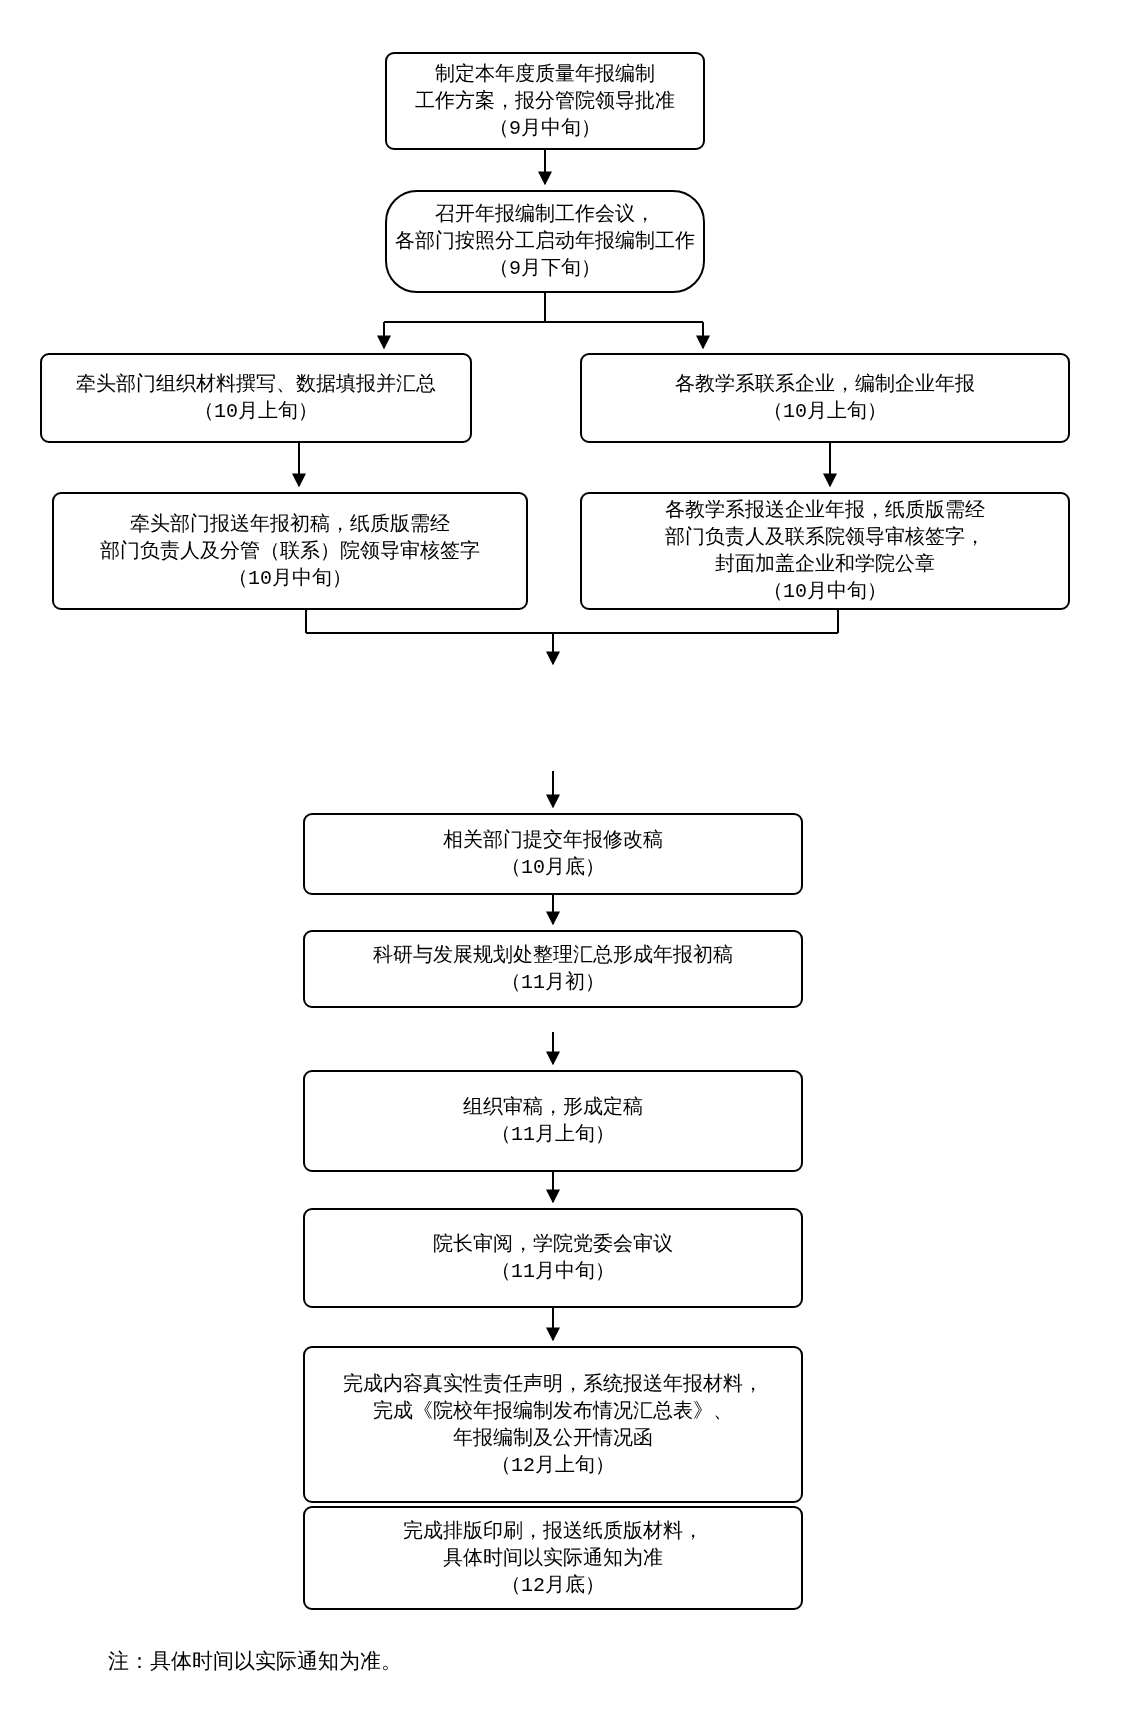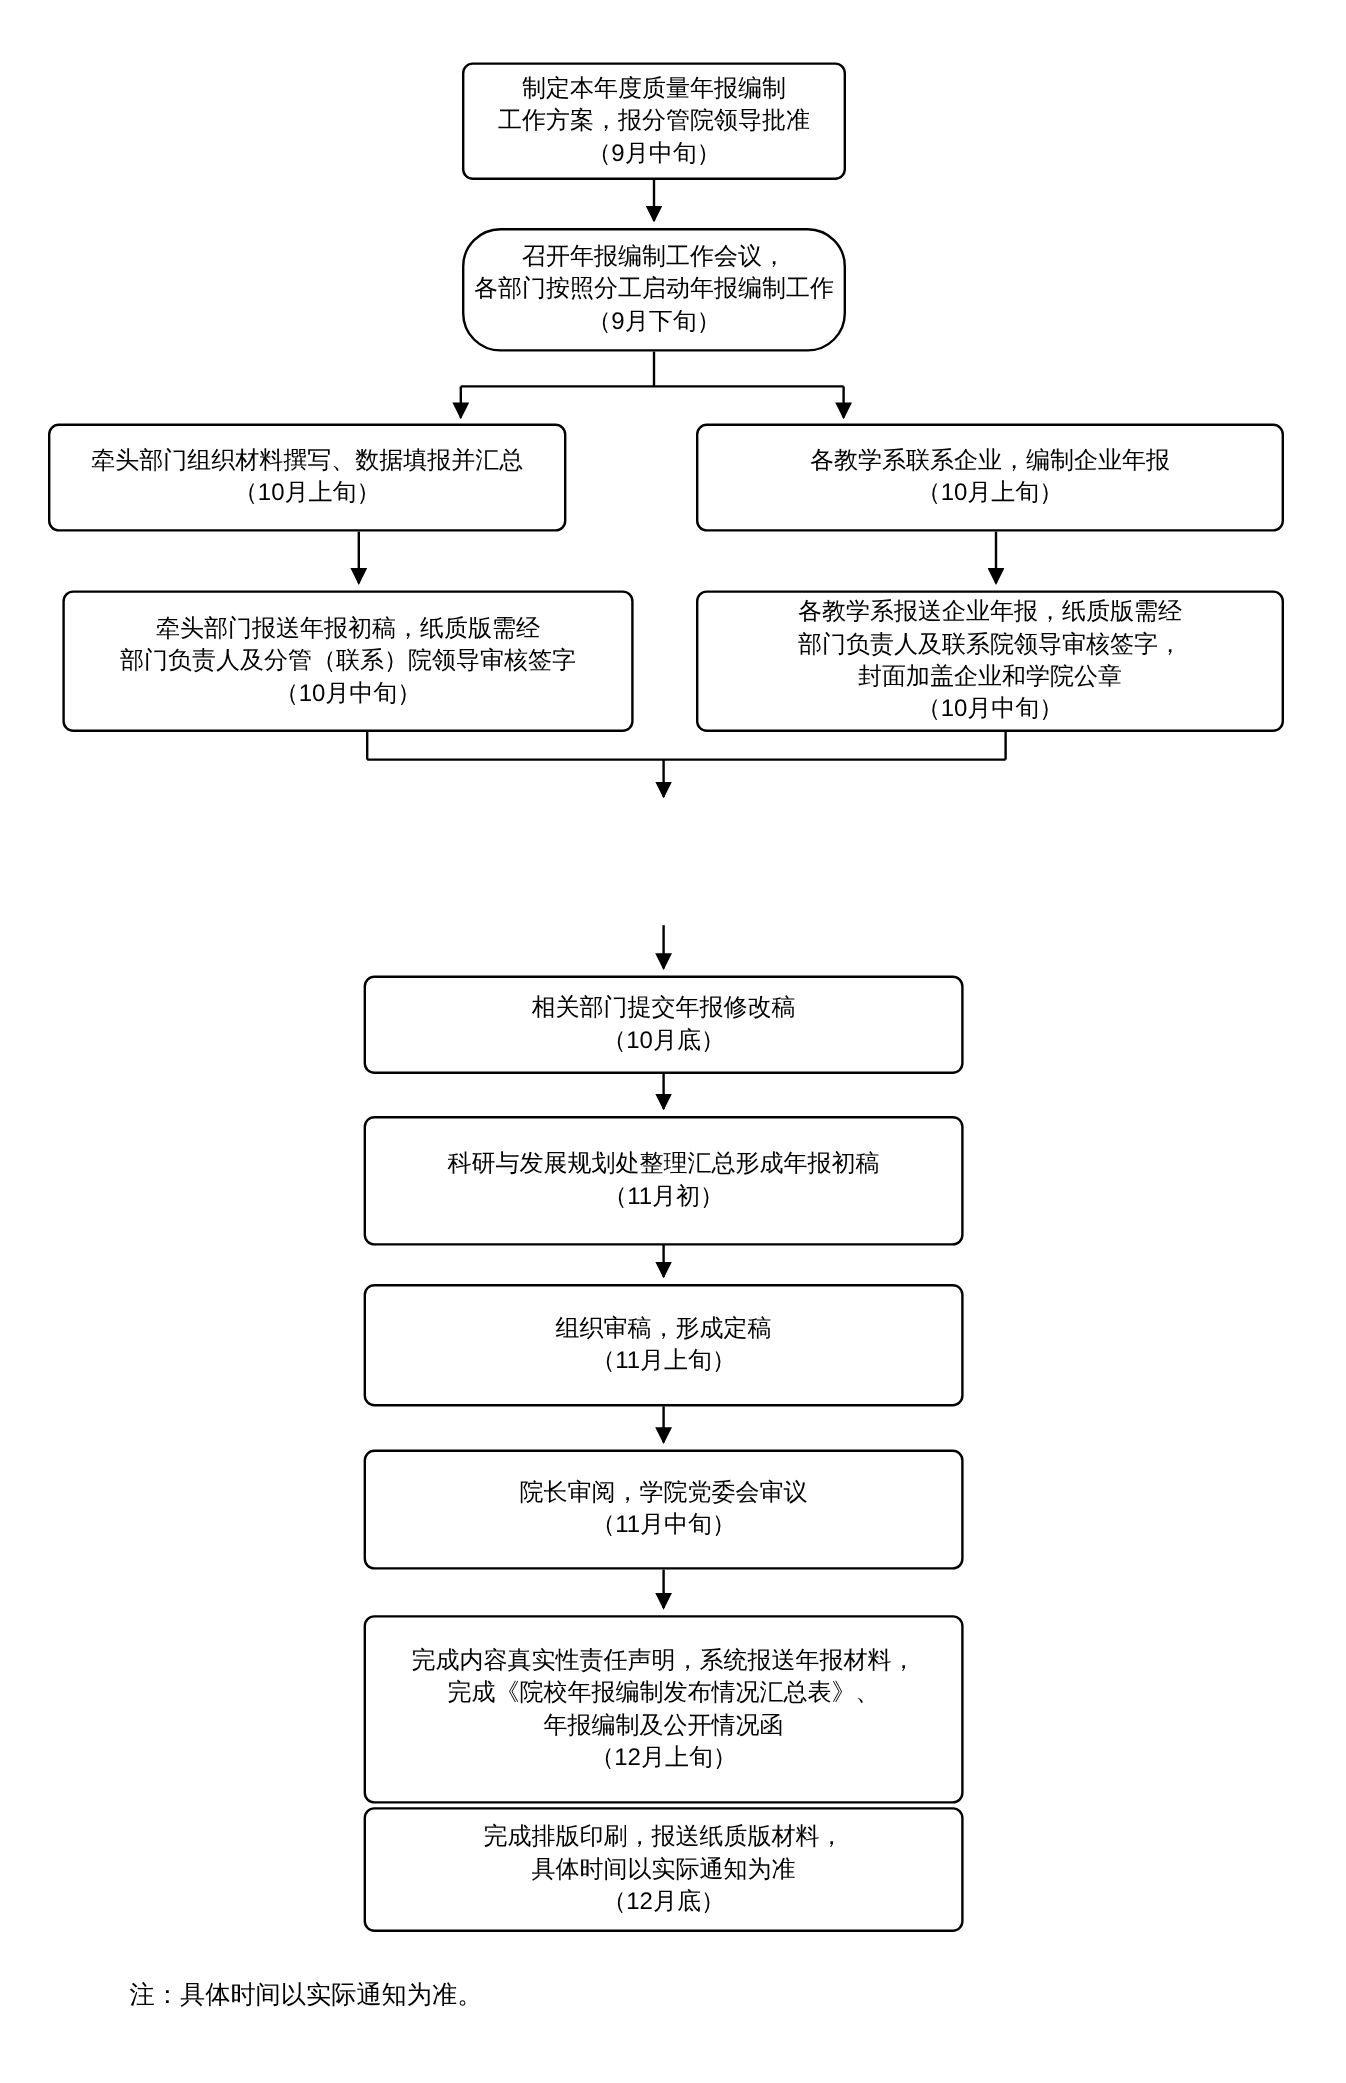--- a/index.html
+++ b/index.html
@@ -5,21 +5,21 @@
   html, body {
     margin: 0;
     padding: 0;
     background: #ffffff;
   }
   .canvas {
     position: relative;
     width: 1122px;
     height: 1736px;
     background: #ffffff;
-    font-family: Liberation Sans, sans-serif;
+    font-family: Liberation Mono, monospace;
     color: #000000;
   }
   .connector-layer {
     position: absolute;
     left: 0;
     top: 0;
     width: 1122px;
     height: 1736px;
   }
   .flow-node {
@@ -49,21 +49,21 @@
   }
   
   .n1  { left: 385px; top: 52px;   width: 320px; height: 98px;  }
   .n2  { left: 385px; top: 190px;  width: 320px; height: 103px; border-radius: 32px; }
   .n3a { left: 40px;  top: 353px;  width: 432px; height: 90px;  }
   .n3b { left: 580px; top: 353px;  width: 490px; height: 90px;  }
   .n4a { left: 52px;  top: 492px;  width: 476px; height: 118px; }
   .n4b { left: 580px; top: 492px;  width: 490px; height: 118px; }
   .n5  { left: 303px; top: 670px;  width: 500px; height: 101px; }
   .n6  { left: 303px; top: 813px;  width: 500px; height: 82px;  }
-  .n7  { left: 303px; top: 930px;  width: 500px; height: 108px; }
+  .n7  { left: 303px; top: 930px;  width: 500px; height: 78px; }
   .n8  { left: 303px; top: 1070px; width: 500px; height: 102px; }
   .n9  { left: 303px; top: 1208px; width: 500px; height: 100px; }
   .n10 { left: 303px; top: 1346px; width: 500px; height: 157px; }
   .n11 { left: 303px; top: 1506px; width: 500px; height: 104px; }
 </style>
 </head>
 <body>
 
 <div class="canvas">
 

